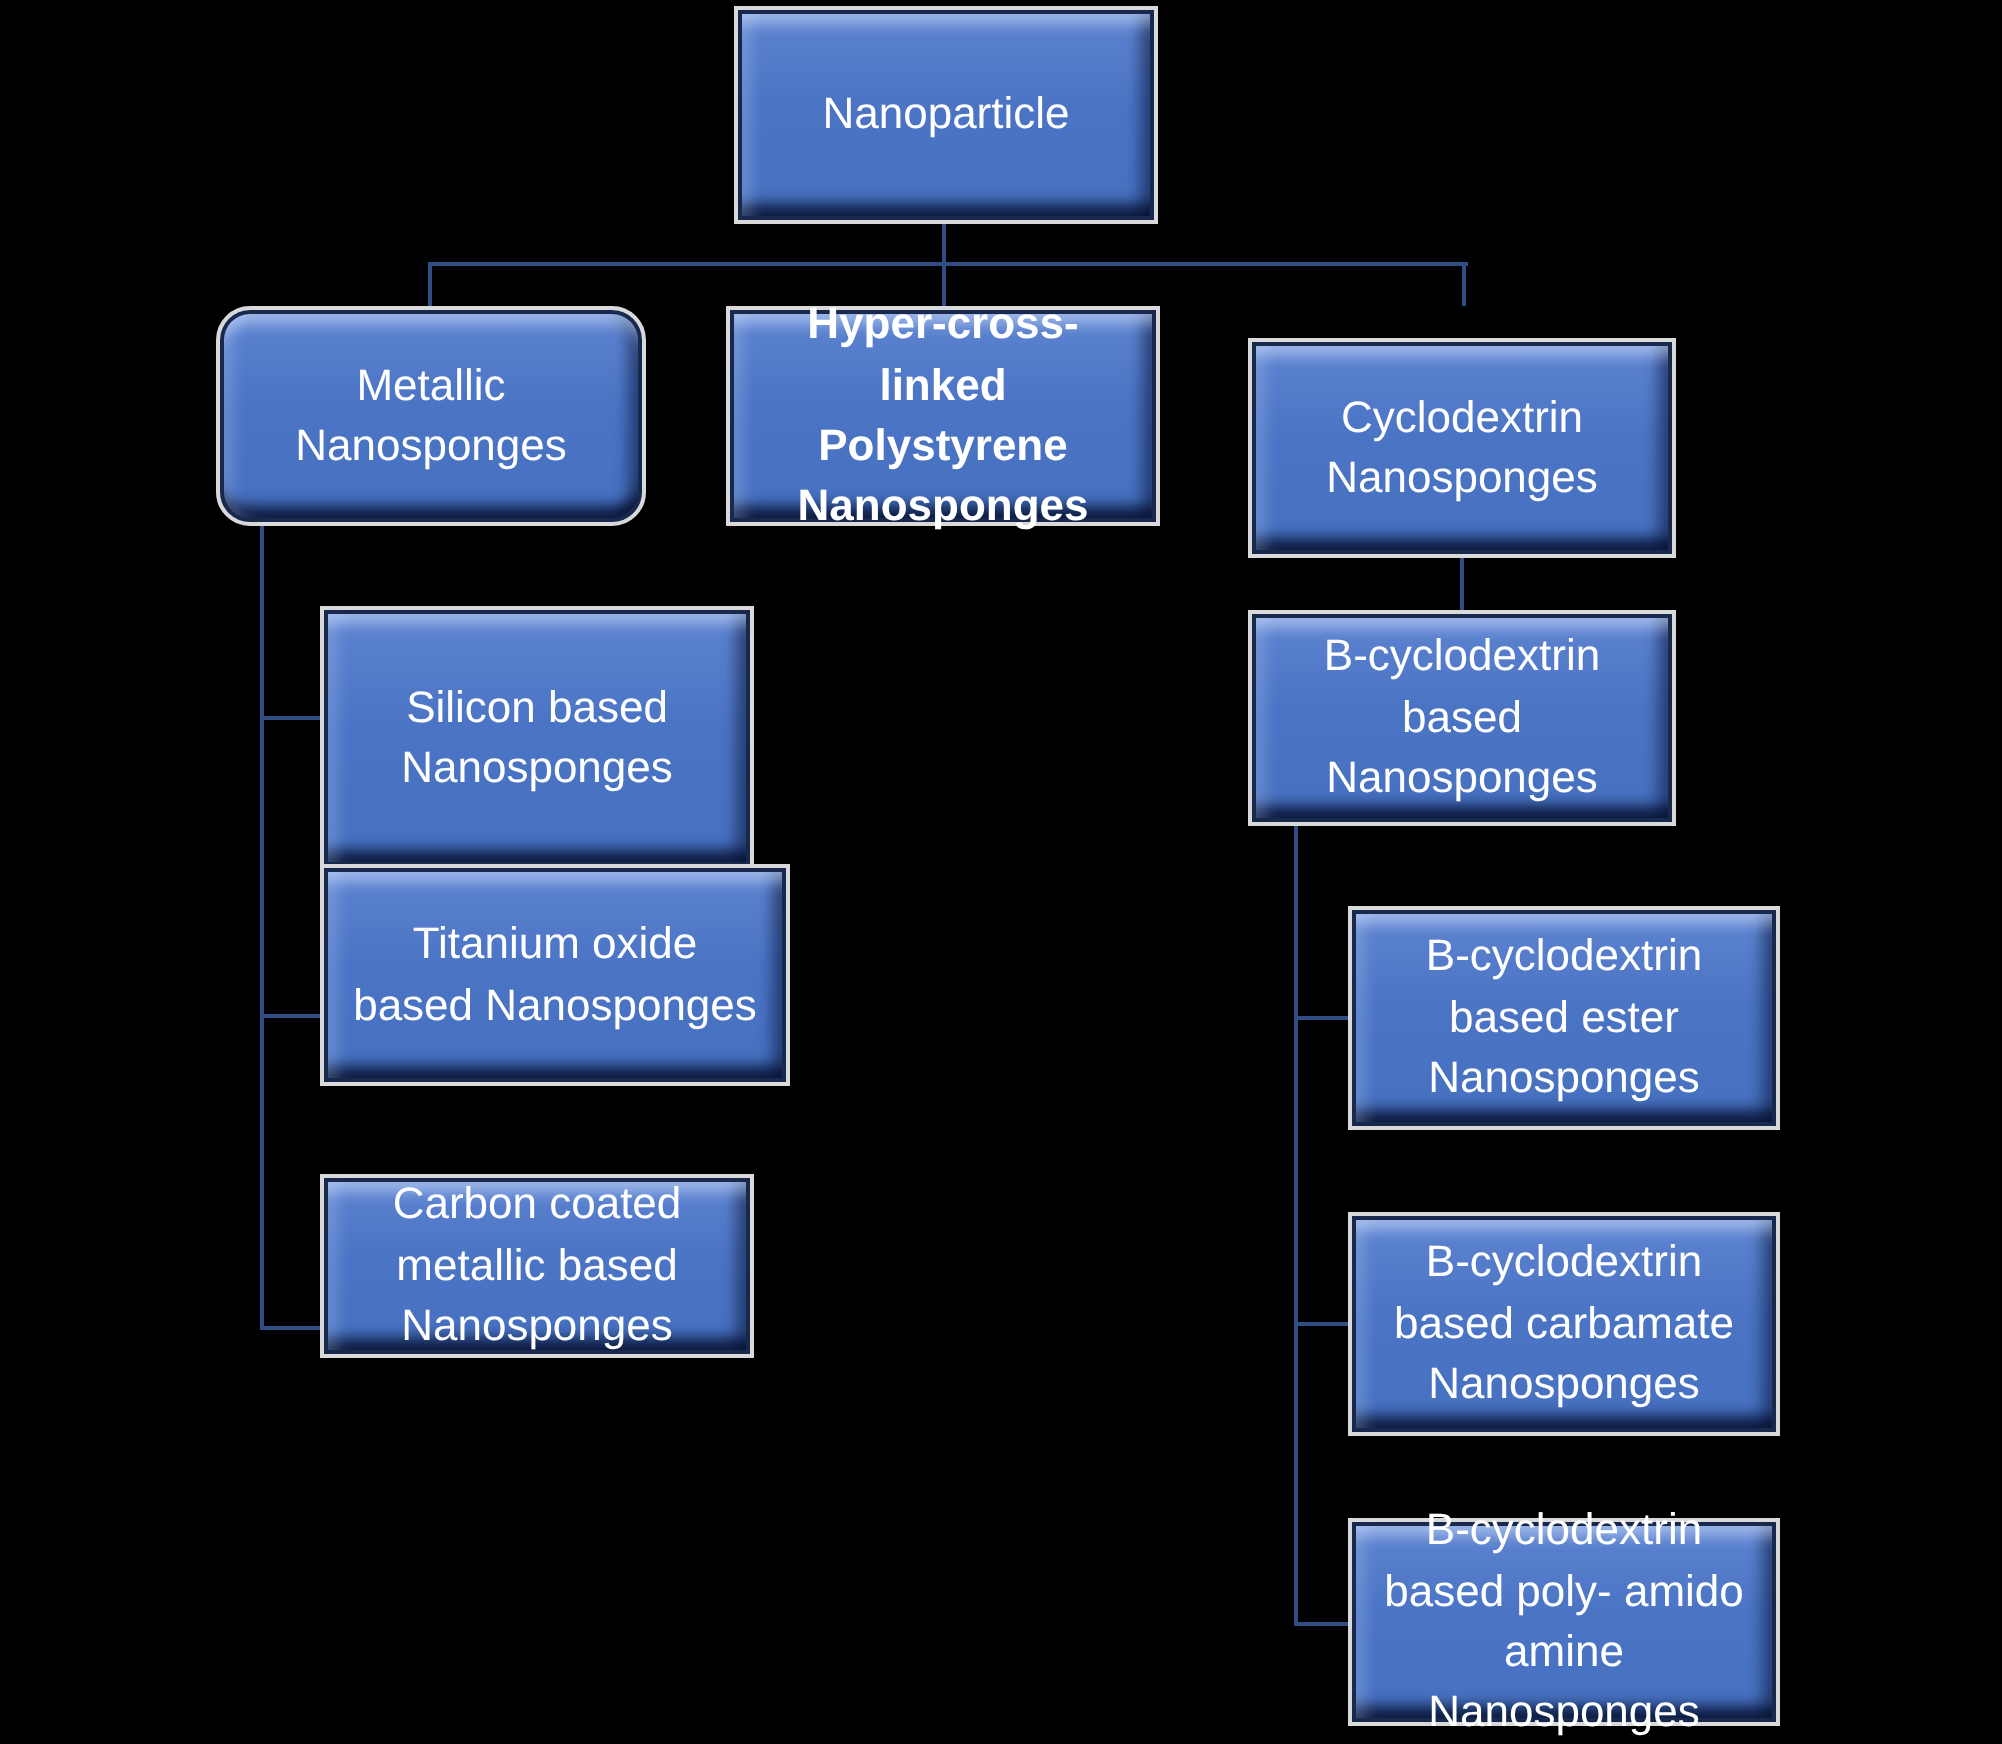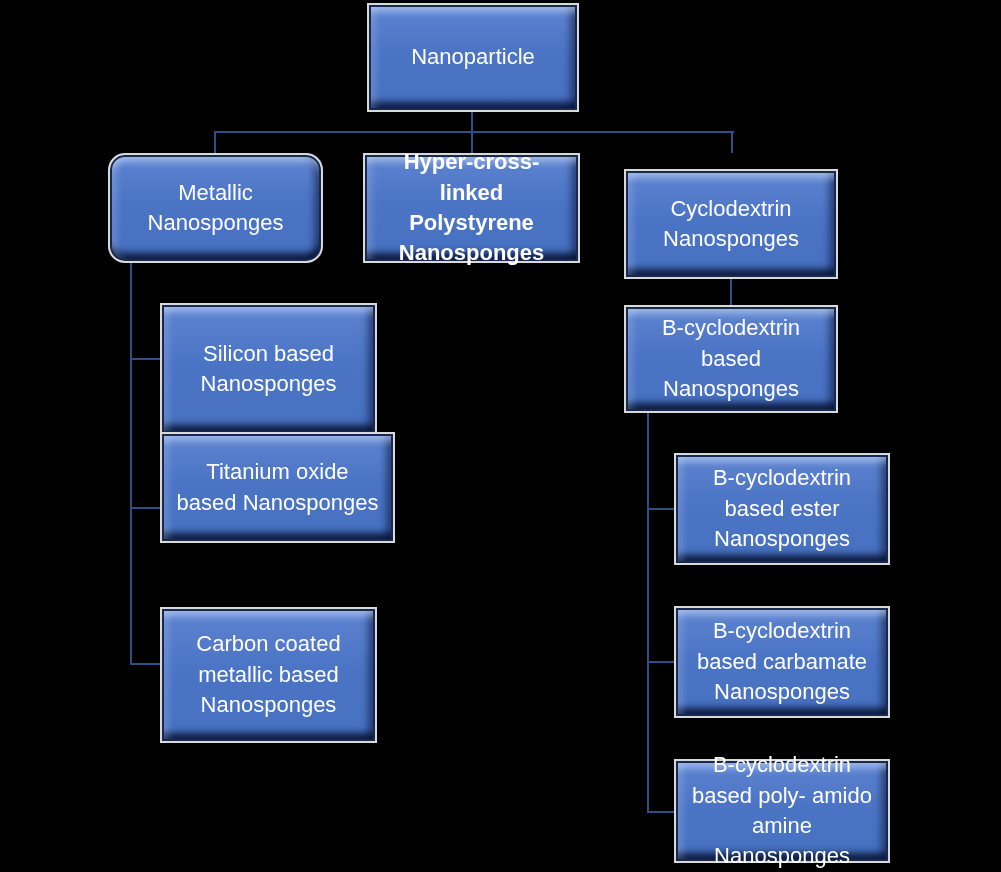--- a/index.html
+++ b/index.html
@@ -93,21 +93,21 @@
   <div class="node" style="left:160px; top:303px; width:217px; height:132px;">
     <span class="label">Silicon based
 Nanosponges</span>
   </div>
 
   <div class="node" style="left:160px; top:432px; width:235px; height:111px;">
     <span class="label">Titanium oxide
 based Nanosponges</span>
   </div>
 
-  <div class="node" style="left:160px; top:607px; width:217px; height:136px;">
+  <div class="node" style="left:160px; top:587px; width:217px; height:92px;">
     <span class="label">Carbon coated
 metallic based
 Nanosponges</span>
   </div>
 
   <div class="node" style="left:624px; top:305px; width:214px; height:108px;">
     <span class="label">B-cyclodextrin
 based Nanosponges</span>
   </div>
 

